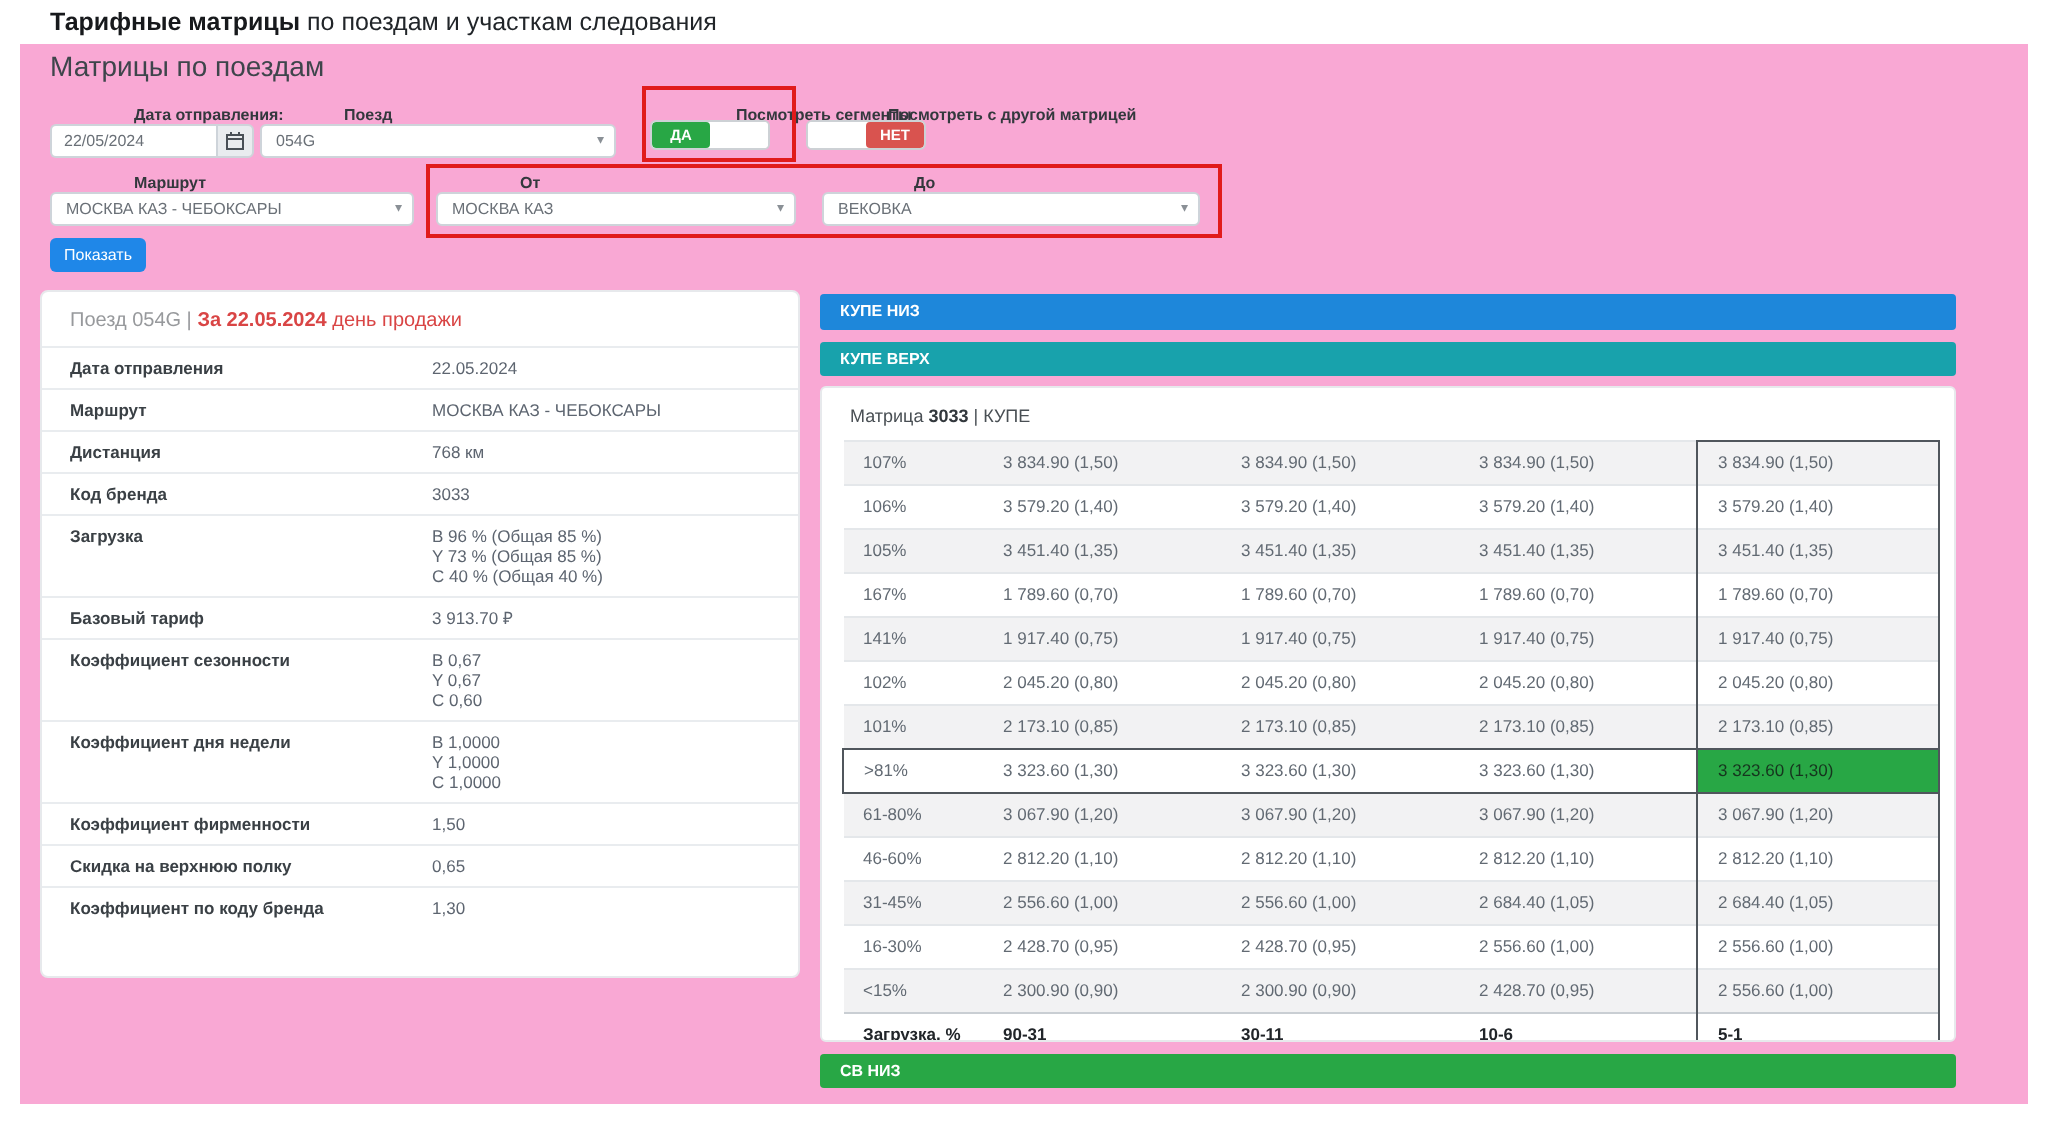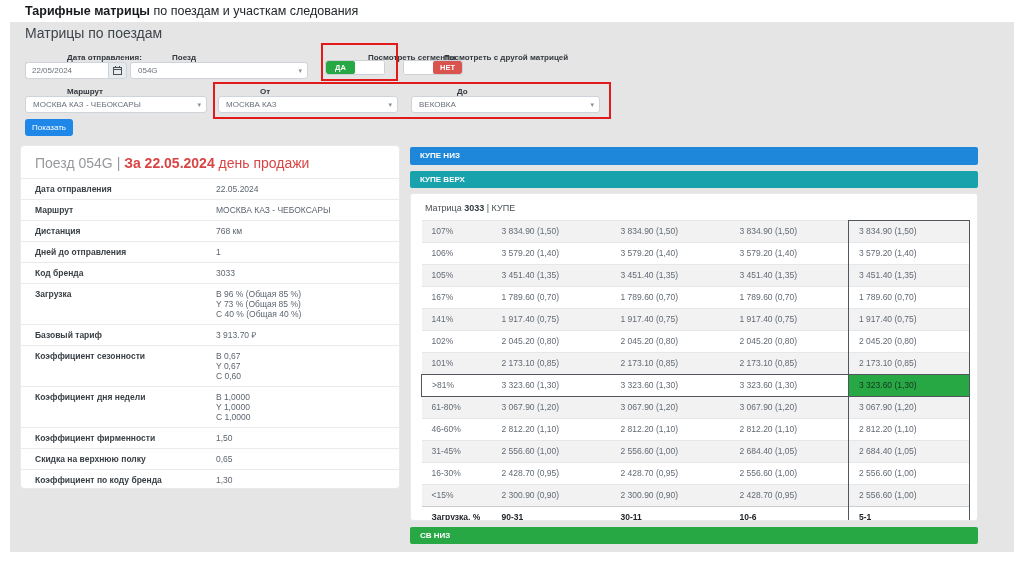--- a/index.html
+++ b/index.html
@@ -8,21 +8,21 @@
     width:1024px; height:574px; position:relative; overflow:hidden;
     background:#ffffff; font-family:"Liberation Sans", sans-serif;
     -webkit-font-smoothing:antialiased;
   }
   
   .topbar { position:absolute; left:0; top:0; width:1012px; height:22px; background:#fff; }
   .topbar-inner { padding-left:25px; line-height:22px; font-size:12.5px; color:#212529; }
   .t-bold { font-weight:700; color:#17191c; }
 
   
-  .canvas { position:absolute; left:10px; top:22px; width:1004px; height:530px; background:#e5e5e5; }
+  .canvas { position:absolute; left:10px; top:22px; width:1004px; height:530px; background:#f9a8d4; }
 
   .heading { position:absolute; left:15px; top:3px; font-size:14px; font-weight:500; color:#3e454b; }
 
   .flabel { position:absolute; font-size:8px; font-weight:700; color:#33383d; white-space:nowrap;margin-left:42px; }
 
   .txt-wrap { position:absolute; display:flex; height:17px; }
   .txt {
     width:83px; height:17px; border:1px solid #ced4da; border-right:none;
     border-radius:3px 0 0 3px; background:#fff; font-size:8px; color:#6a7077;
     padding:0 0 0 6px; font-family:"Liberation Sans", sans-serif; outline:none;
@@ -53,21 +53,21 @@
     font-size:8px; font-family:"Liberation Sans", sans-serif; cursor:pointer;
   }
 
   .annotation { position:absolute; border:2.5px solid #e11b1b; z-index:30; pointer-events:none; }
   .ann-segments { left:311px; top:21px;  width:77px;  height:38px; }
   .ann-fromto   { left:203px; top:60px;  width:398px; height:37px; }
 
   
   .card { background:#fff; border:1px solid #e7e9ec; border-radius:4px; }
   .info-card { position:absolute; left:10px; top:123px; width:380px; height:344px; padding:9px 0 0 0; overflow:hidden; }
-  .info-title { padding:0 16px 7px 14px; font-size:14px; }
+  .info-title { padding:0 16px 7px 14px; font-size:10px; }
   .it-muted { color:#97999c; }
   .it-red-b { color:#d94545; font-weight:700; }
   .it-red   { color:#d94545; }
   .info-table { width:100%; border-collapse:collapse; font-size:8.5px; }
   .info-table tr { border-top:1px solid #e9ecef; }
   .info-table td { padding:5px 0 5px 0; vertical-align:top; line-height:10px; }
   .info-label { width:195px; padding-left:14px !important; font-weight:700; color:#3a4045; }
   .info-value { color:#5d6570; }
 
   
@@ -182,26 +182,20 @@
               <div>МОСКВА КАЗ - ЧЕБОКСАРЫ</div>
             </td>
           </tr>
           <tr>
             <td class="info-label">Дистанция</td>
             <td class="info-value">
               <div>768 км</div>
             </td>
           </tr>
           <tr>
-            <td class="info-label">Дней до отправления</td>
-            <td class="info-value">
-              <div>1</div>
-            </td>
-          </tr>
-          <tr>
             <td class="info-label">Код бренда</td>
             <td class="info-value">
               <div>3033</div>
             </td>
           </tr>
           <tr>
             <td class="info-label">Загрузка</td>
             <td class="info-value">
               <div>B 96 % (Общая 85 %)</div>
               <div>Y 73 % (Общая 85 %)</div>

